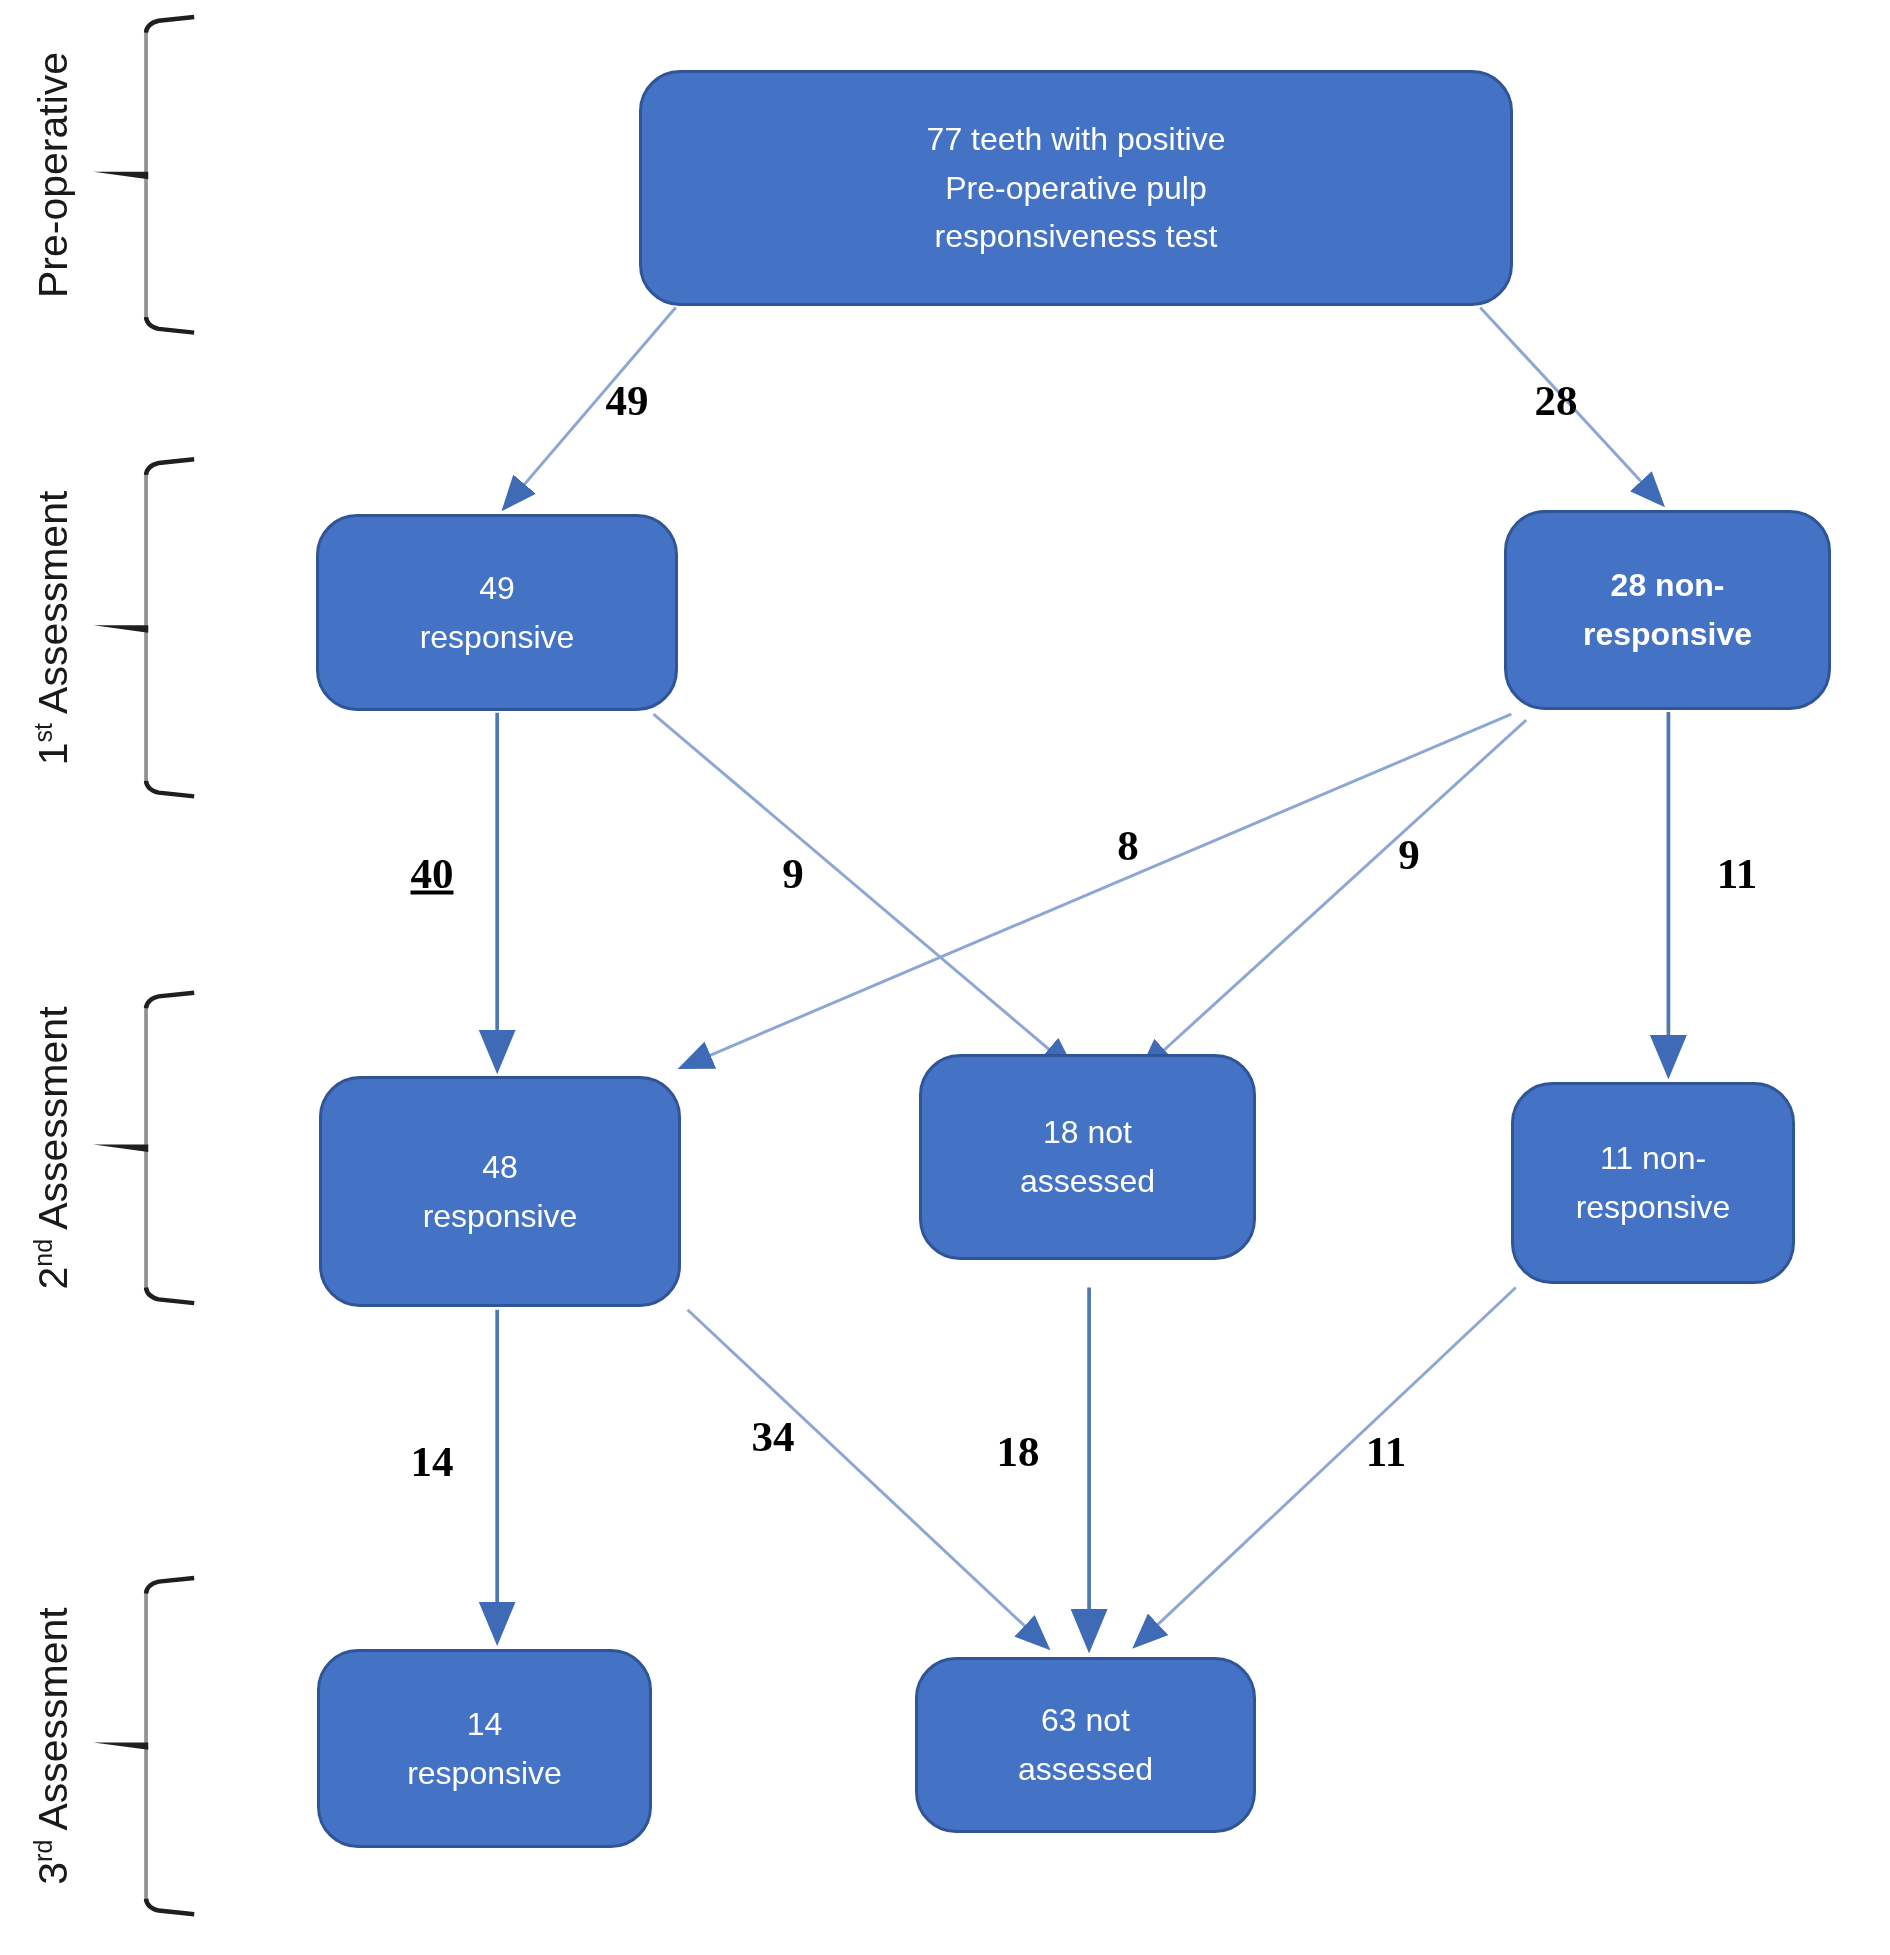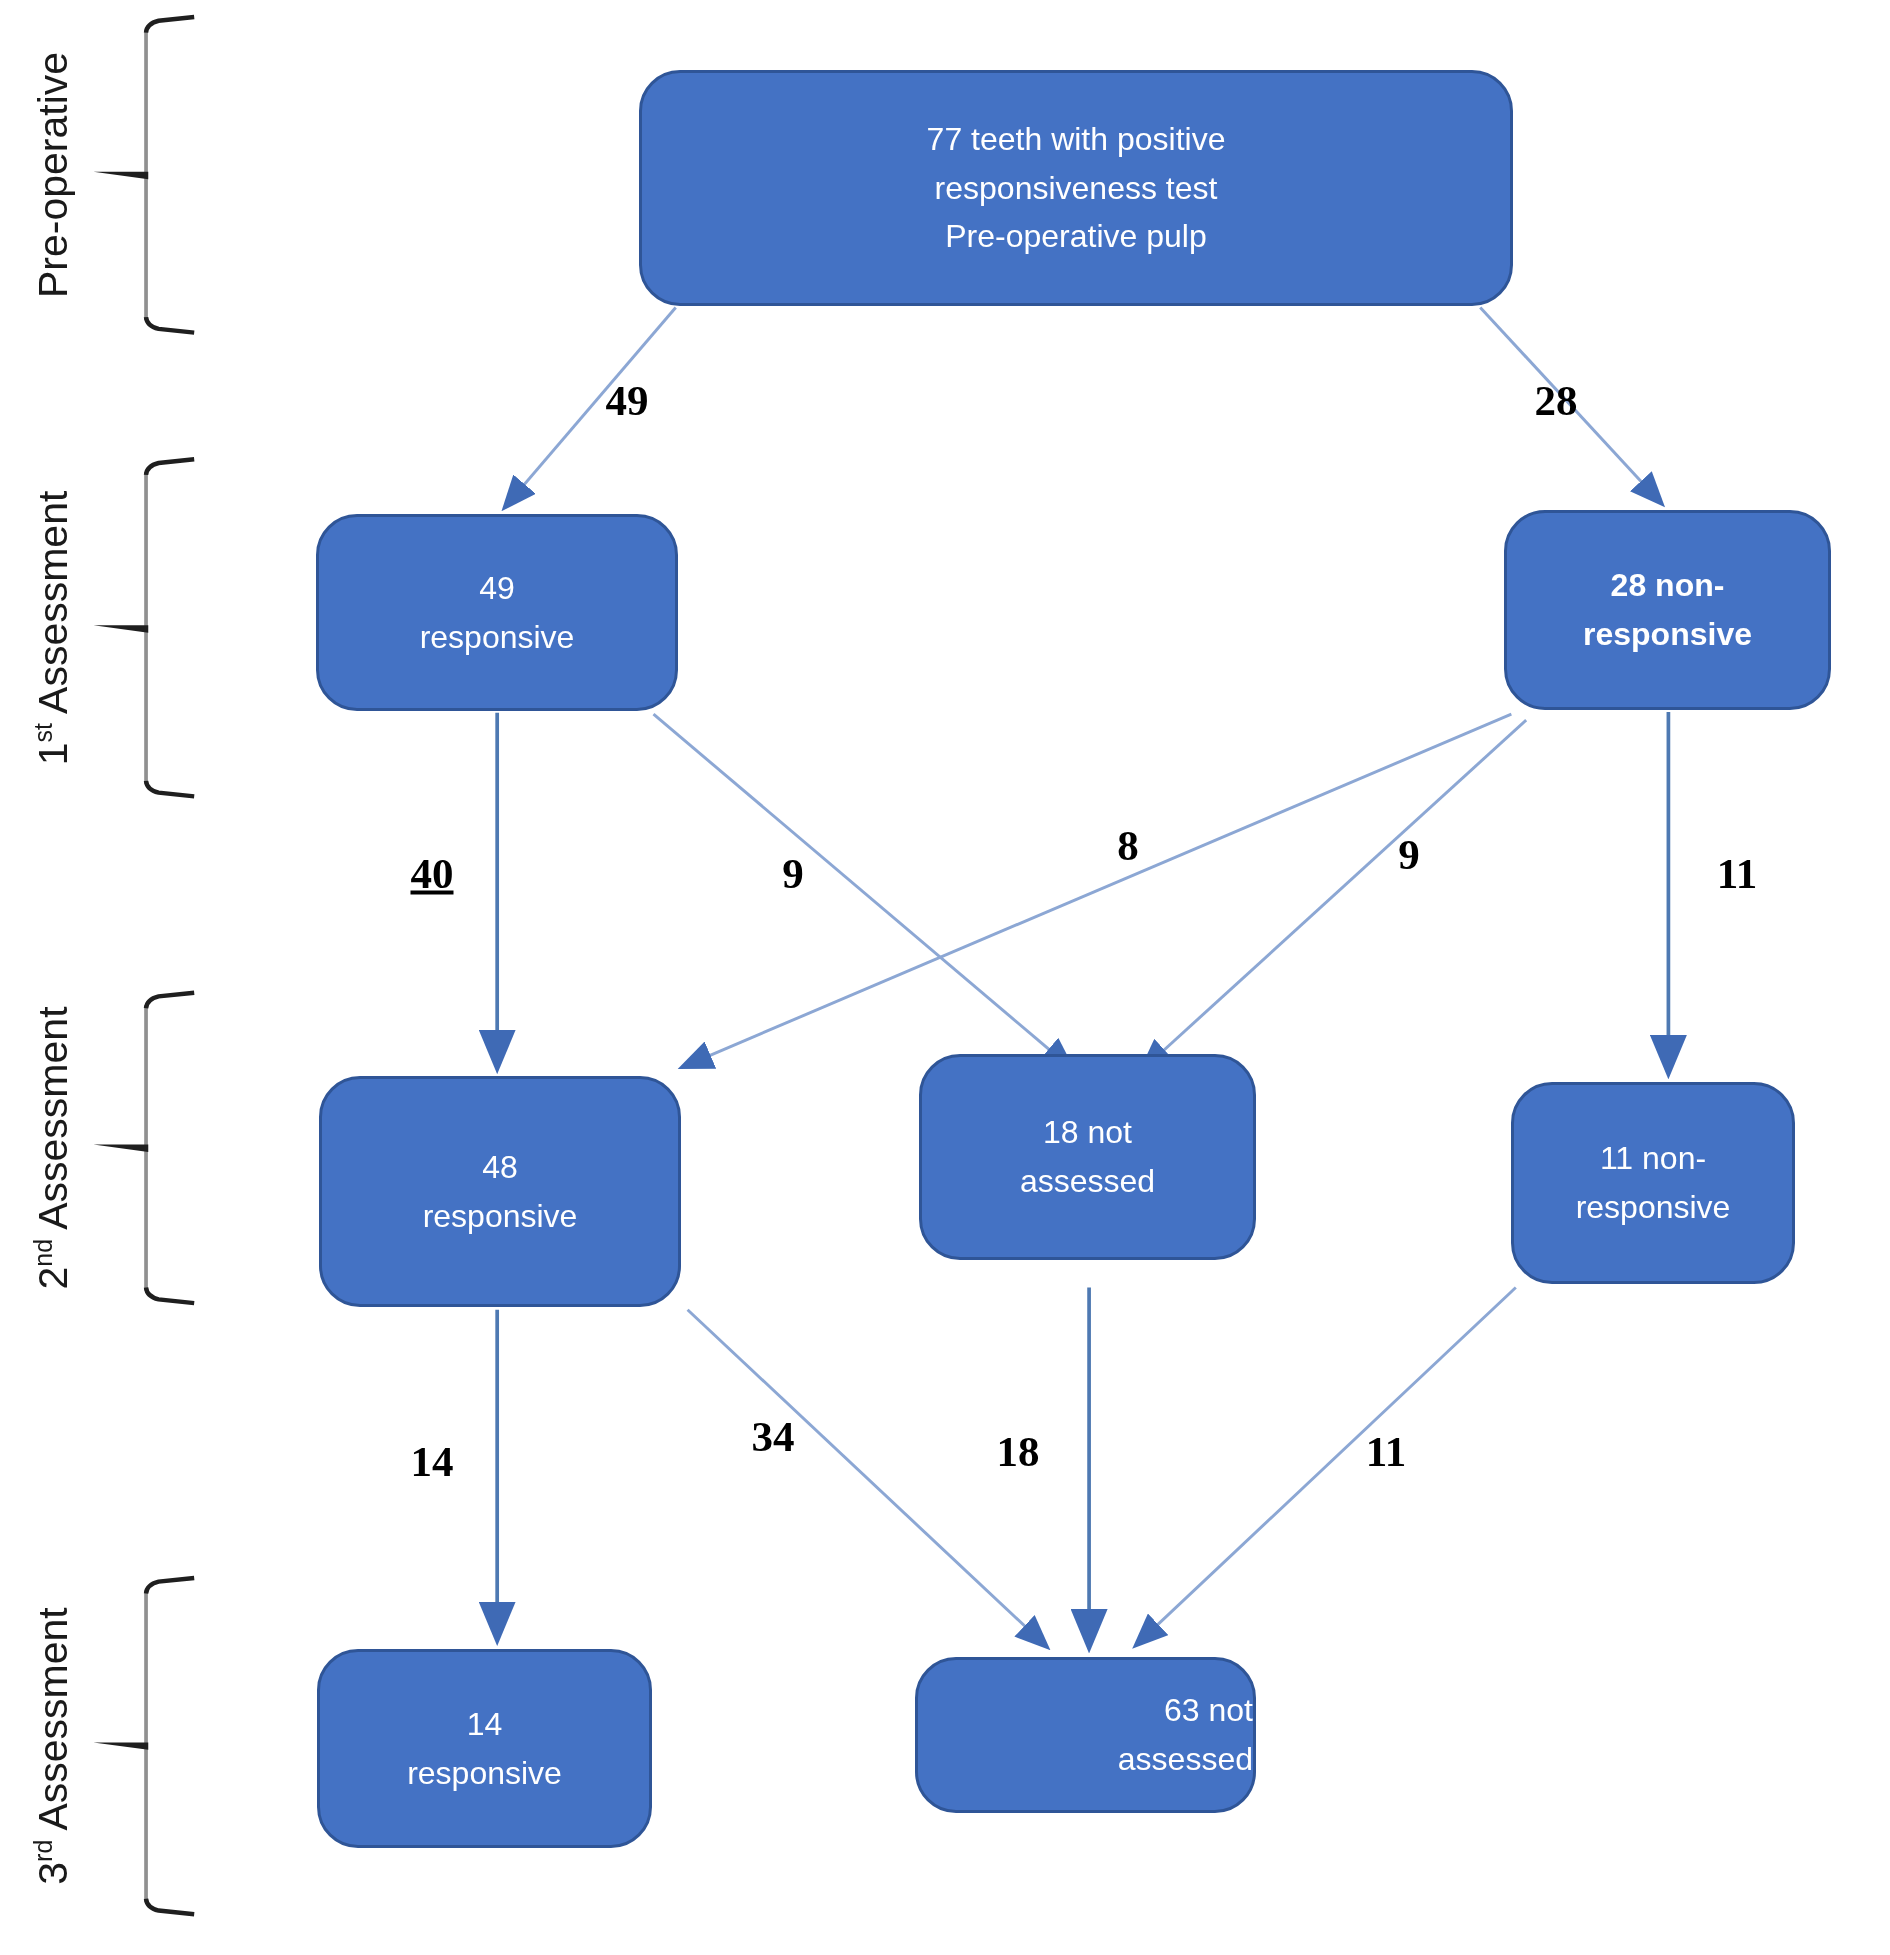--- a/index.html
+++ b/index.html
@@ -76,22 +76,22 @@
     </g>
   </svg>
 
   <div class="section-label" style="left:53px;top:175px;"><span></span><sup></sup><span>Pre-operative</span></div>
   <div class="section-label" style="left:53px;top:628px;"><span>1</span><sup>st</sup><span> Assessment</span></div>
   <div class="section-label" style="left:53px;top:1148px;"><span>2</span><sup>nd</sup><span> Assessment</span></div>
   <div class="section-label" style="left:53px;top:1746px;"><span>3</span><sup>rd</sup><span> Assessment</span></div>
 
   <div class="node" style="left:639px;top:70px;width:874px;height:236px;">
     <span>77 teeth with positive</span>
+    <span>Pre-operative pulp</span>
     <span>responsiveness test</span>
-    <span>Pre-operative pulp</span>
   </div>
 
   <div class="node" style="left:316px;top:514px;width:362px;height:197px;">
     <span>49</span>
     <span>responsive</span>
   </div>
 
   <div class="node" style="left:1504px;top:510px;width:327px;height:200px;font-weight:bold;">
     <span>28 non-</span>
     <span>responsive</span>
@@ -110,21 +110,21 @@
   <div class="node" style="left:1511px;top:1082px;width:284px;height:202px;">
     <span>11 non-</span>
     <span>responsive</span>
   </div>
 
   <div class="node" style="left:317px;top:1649px;width:335px;height:199px;">
     <span>14</span>
     <span>responsive</span>
   </div>
 
-  <div class="node" style="left:915px;top:1657px;width:341px;height:156px;align-items:flex-end;">
+  <div class="node" style="left:915px;top:1657px;width:341px;height:176px;">
     <span>63 not</span>
     <span>assessed</span>
   </div>
 
   <div class="edge-label" style="left:627px;top:400px;">49</div>
   <div class="edge-label" style="left:1556px;top:400px;">28</div>
   <div class="edge-label" style="left:432px;top:873px;text-decoration:underline;">40</div>
   <div class="edge-label" style="left:793px;top:873px;">9</div>
   <div class="edge-label" style="left:1128px;top:845px;">8</div>
   <div class="edge-label" style="left:1409px;top:854px;">9</div>

